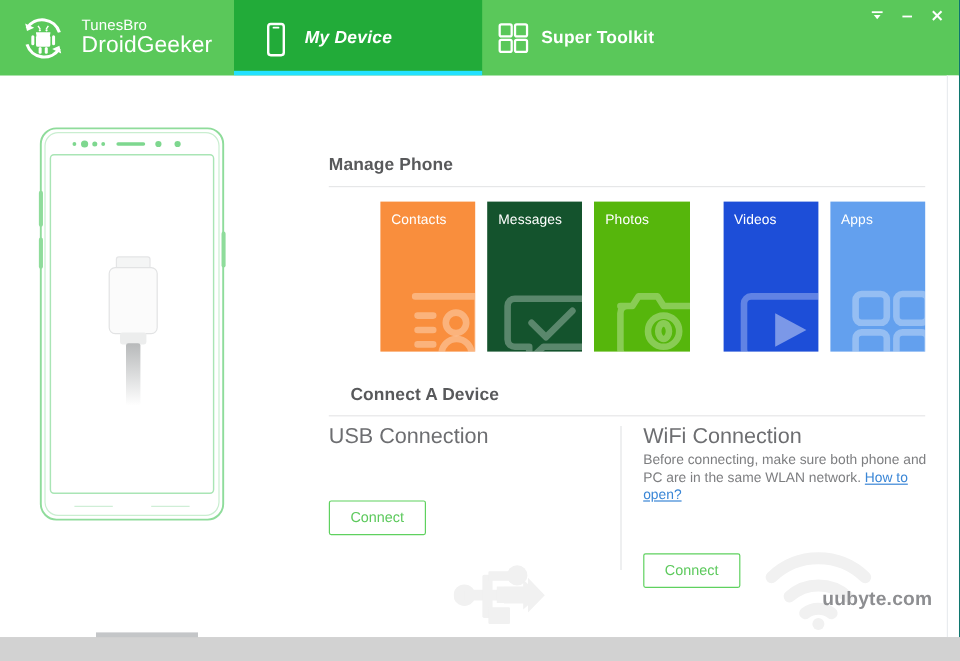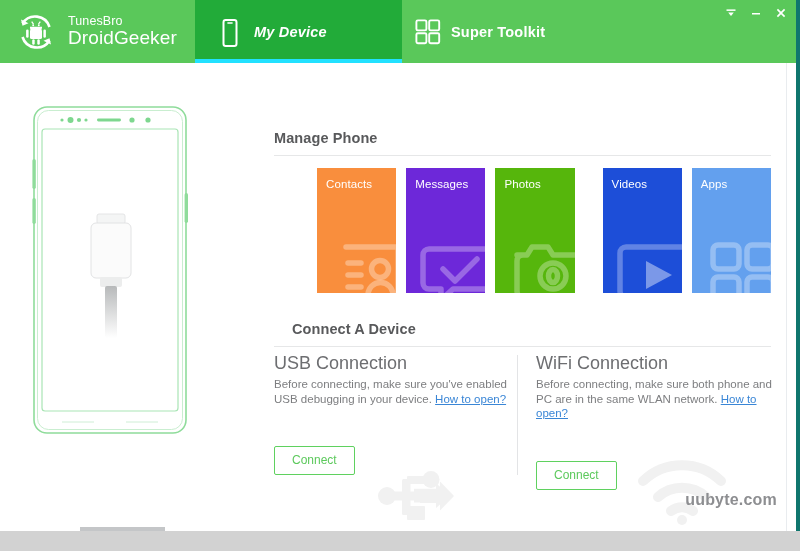--- a/index.html
+++ b/index.html
@@ -8,21 +8,21 @@
     font-family: "Liberation Sans", sans-serif;
     background: #d2d2d2;
     overflow: hidden;
   }
 
   #app {
     position: absolute;
     left: 0; top: 0;
     width: 800px; height: 531px;
     background: #ffffff;
-    border-right: 4px solid #0f766e;
+    border-right: 1px solid #0f766e;
     overflow: hidden;
   }
 
   
   #header {
     position: absolute; left: 0; top: 0;
     width: 800px; height: 63px;
     background: #5ac85a;
     display: flex;
     align-items: stretch;
@@ -357,21 +357,21 @@
                 <line x1="20" y1="40" x2="33" y2="40"></line>
                 <line x1="20" y1="52" x2="33" y2="52"></line>
                 <line x1="20" y1="64" x2="33" y2="64"></line>
                 <circle cx="52" cy="46" r="8.5"></circle>
                 <path d="M40 72 a12.5 12.5 0 0 1 25 0"></path>
               </g>
             </svg>
           </span>
         </div>
 
-        <div class="tile" style="background:#6d28d9;">
+        <div class="tile" style="background:#14532d;">
           <span class="tile-label">Messages</span>
           <span class="tile-glyph">
             <svg width="80" height="80" viewBox="0 0 80 80">
               <g fill="none" stroke="#ffffff" stroke-opacity="0.3" stroke-width="5.5" stroke-linecap="round" stroke-linejoin="round">
                 <path d="M12 26 h58 a6 6 0 0 1 6 6 v28 a6 6 0 0 1 -6 6 h-34 l-12 11 v-11 h-12 a6 6 0 0 1 -6 -6 v-28 a6 6 0 0 1 6 -6 z"></path>
                 <path d="M26 46 l12 12 l22 -22"></path>
               </g>
             </svg>
           </span>
         </div>
@@ -418,23 +418,20 @@
 
       <div class="section-title" style="left:34px; top:258px;text-align:right;">Connect A Device</div>
       <div class="section-rule" style="left:16px; top:283px; width:497px;"></div>
 
       <div id="connect-wrap">
 
         <div id="conn-divider"></div>
 
         <div class="conn-col" id="conn-usb">
           <div class="conn-title">USB Connection</div>
-          <div class="conn-desc">
-            <span>Before connecting, make sure you've enabled USB debugging in your device. </span><span class="conn-link">How to open?</span>
-          </div>
           <button class="conn-btn">Connect</button>
         </div>
 
         <div class="conn-col" id="conn-wifi">
           <div class="conn-title">WiFi Connection</div>
           <div class="conn-desc">
             <span>Before connecting, make sure both phone and PC are in the same WLAN network. </span><span class="conn-link">How to open?</span>
           </div>
           <button class="conn-btn">Connect</button>
         </div>

